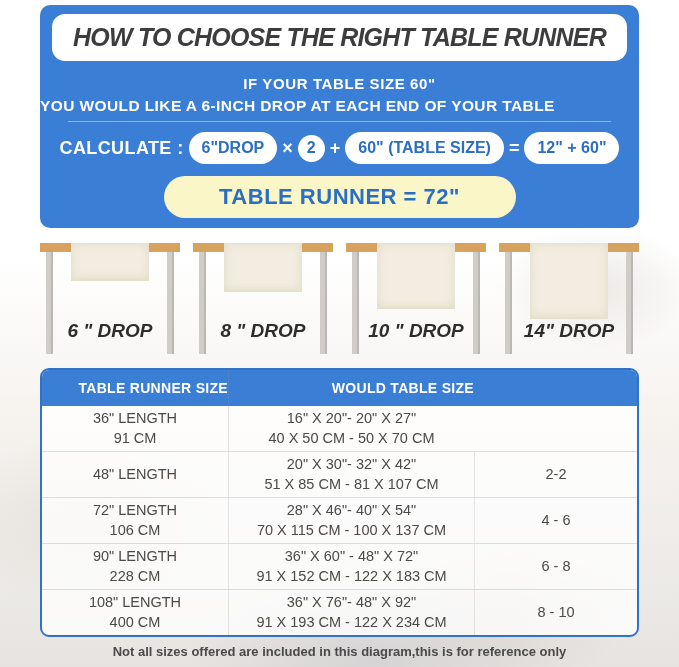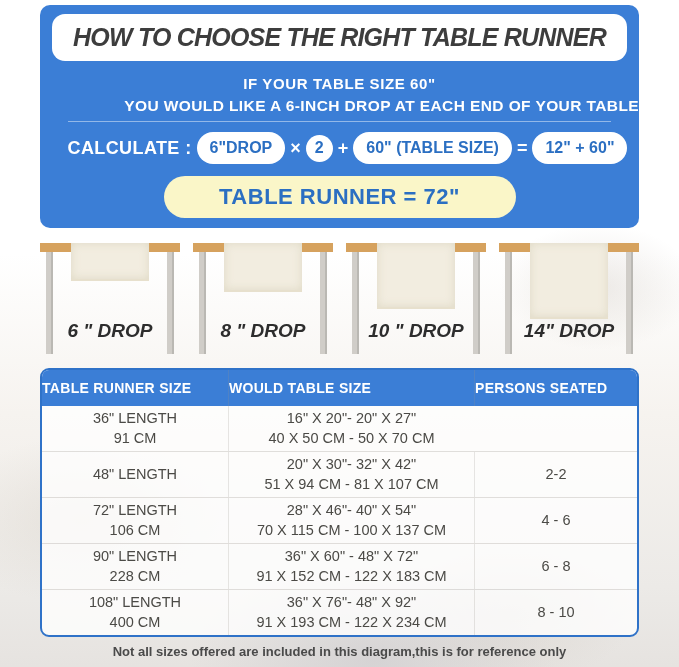--- a/index.html
+++ b/index.html
@@ -16,26 +16,26 @@
 
   
   .top-panel { position:absolute; left:40px; top:5px; width:599px; height:223px;
     background:#3b7ed6; border-radius:10px; }
   .title-box { position:absolute; left:12px; right:12px; top:9px; height:47px;
     background:#ffffff; border-radius:13px; display:flex; align-items:center; justify-content:center; }
   .title { font-size:25px; font-weight:bold; font-style:italic; color:#3d3d3d;
     letter-spacing:-0.8px; white-space:nowrap; }
   .intro-1 { position:absolute; top:70px; width:100%; text-align:center; color:#fff;
     font-weight:bold; font-size:15px; letter-spacing:0.6px; }
-  .intro-2 { position:absolute; top:92px; width:100%; text-align:right; color:#fff;
+  .intro-2 { position:absolute; top:92px; width:100%; text-align:left; color:#fff;
     font-weight:bold; font-size:15.5px; letter-spacing:0.4px; }
   .divider { position:absolute; top:116px; left:28px; right:28px; height:1px;
     background:rgba(255,255,255,0.45); }
   .calc-row { position:absolute; top:127px; left:0; width:100%;
-    display:flex; justify-content:center; align-items:center; gap:5px;margin-left:8px; }
+    display:flex; justify-content:center; align-items:center; gap:5px; }
   .calc-label { color:#fff; font-weight:bold; font-size:18px; letter-spacing:0.4px; white-space:nowrap; }
   .pill { background:#fff; color:#2b6fc2; font-weight:bold; font-size:16px;
     padding:7px 13px; border-radius:18px; white-space:nowrap; }
   .circle { width:27px; height:27px; flex:0 0 27px; background:#fff; color:#2b6fc2; border-radius:50%;
     display:flex; align-items:center; justify-content:center; font-weight:bold; font-size:16px; }
   .op { color:#fff; font-weight:bold; font-size:18px; }
   .result-pill { position:absolute; top:171px; left:50%; transform:translateX(-50%);
     width:352px; height:42px; background:#faf6c8; border-radius:22px; color:#2b6fc2;
     font-weight:bold; font-size:22px; display:flex; align-items:center; justify-content:center;
     letter-spacing:0.5px; }
@@ -54,21 +54,21 @@
   .fig-1 .runner { height:36px; } .fig-2 .runner { height:47px; }
   .fig-3 .runner { height:64px; } .fig-4 .runner { height:74px; }
   .drop-label { position:absolute; top:80px; width:100%; text-align:center;
     font-style:italic; font-weight:bold; font-size:19px; color:#2d2d2d; white-space:nowrap; }
 
   
   .size-panel { position:absolute; left:40px; top:368px; width:599px; height:269px;
     border:2px solid #2f72c8; border-radius:9px; overflow:hidden;
     background:rgba(255,255,255,0.78); display:flex; flex-direction:column; box-sizing:border-box; }
   .size-header { flex:0 0 36px; background:#3b7ed6; display:grid;
-    grid-template-columns:186px 246px 1fr; align-items:center; text-align:left;
+    grid-template-columns:186px 246px 1fr; align-items:center; text-align:right;
     color:#fff; font-weight:bold; font-size:14px; letter-spacing:0.3px; }
   .size-body { flex:1; display:flex; flex-direction:column; }
   .size-row { flex:1; display:grid; grid-template-columns:186px 246px 1fr;
     text-align:center; color:#4b4a46; font-size:14.5px; line-height:1.32; }
   .size-row + .size-row { border-top:1px solid rgba(150,145,138,0.28); }
   .cell { height:100%; display:flex; flex-direction:column; justify-content:center; box-sizing:border-box; }
   .cell + .cell { border-left:1px solid rgba(150,145,138,0.22); }
 
   .footnote { position:absolute; top:644px; width:100%; text-align:center;
     color:#4a4a4a; font-weight:bold; font-size:13px; }
@@ -128,42 +128,41 @@
       <div class="leg leg-r"></div>
       <div class="runner"></div>
       <div class="drop-label">14" DROP</div>
     </div>
   </div>
 
   <div class="size-panel">
     <div class="size-header">
       <div class="cell">TABLE RUNNER SIZE</div>
       <div class="cell">WOULD TABLE SIZE</div>
-      <div class="cell">PERSONS SEATED</div>
     </div>
     <div class="size-body">
 
       <div class="size-row">
         <div class="cell">
           <span>36" LENGTH</span>
           <span>91 CM</span>
         </div>
         <div class="cell">
           <span>16" X 20"- 20" X 27"</span>
           <span>40 X 50 CM - 50 X 70 CM</span>
         </div>
       </div>
 
       <div class="size-row">
         <div class="cell">
           <span>48" LENGTH</span>
         </div>
         <div class="cell">
           <span>20" X 30"- 32" X 42"</span>
-          <span>51 X 94 CM - 81 X 107 CM</span>
+          <span>51 X 85 CM - 81 X 107 CM</span>
         </div>
         <div class="cell">
           <span>2-2</span>
         </div>
       </div>
 
       <div class="size-row">
         <div class="cell">
           <span>72" LENGTH</span>
           <span>106 CM</span>

